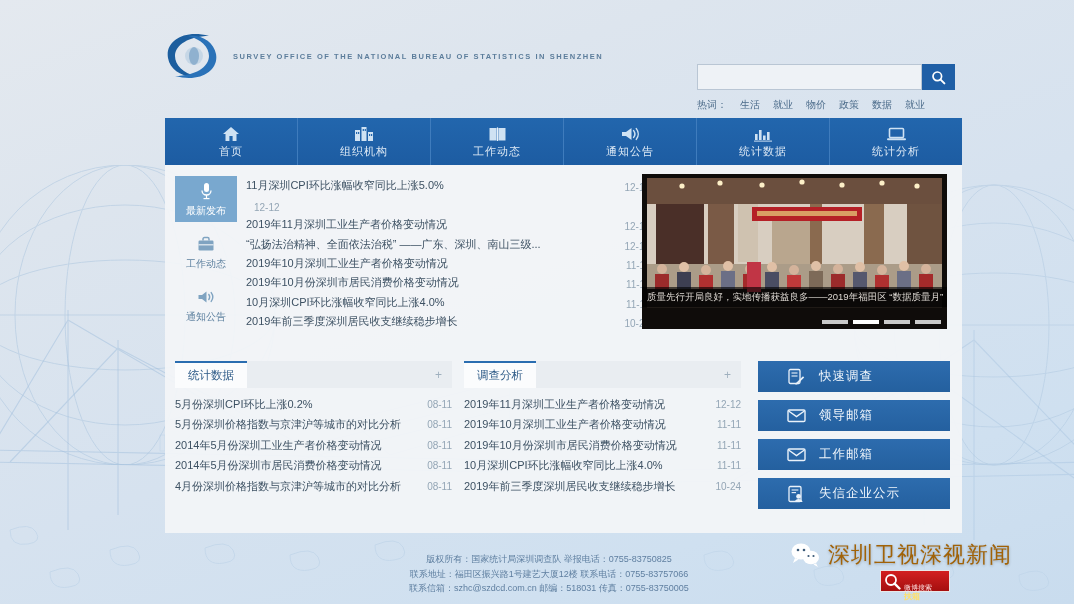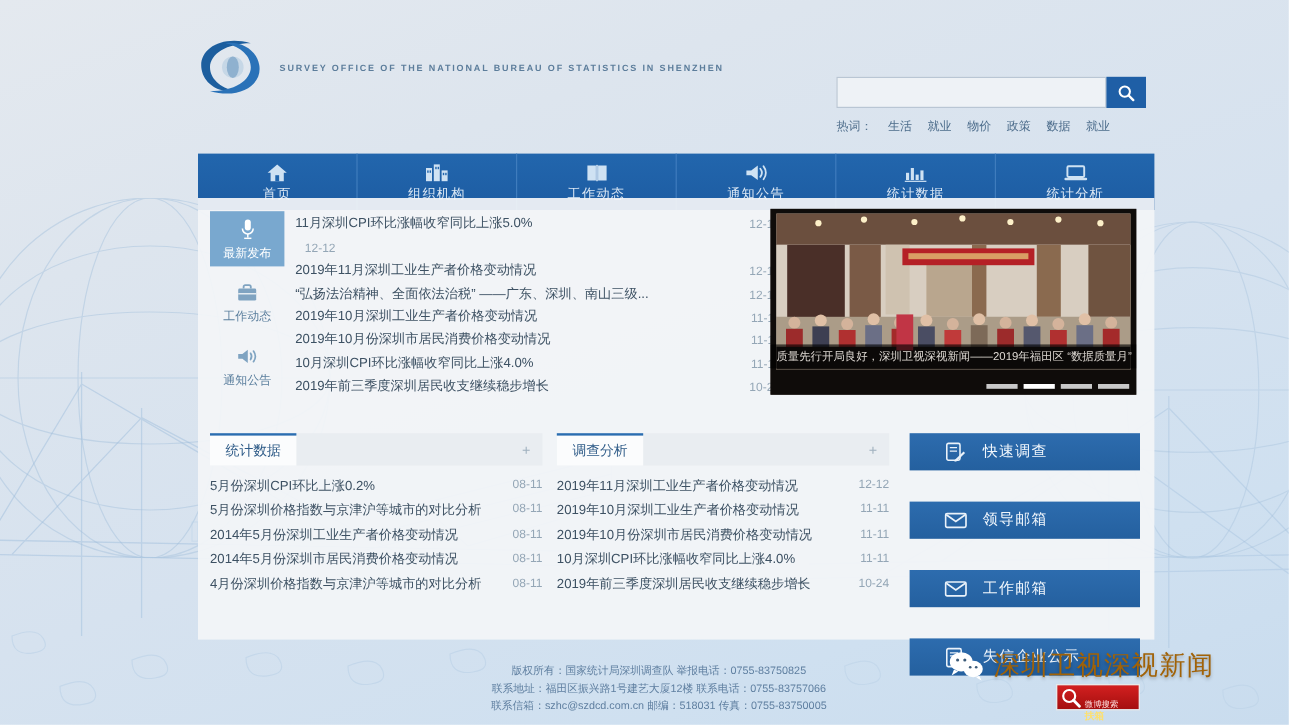--- a/index.html
+++ b/index.html
@@ -54,21 +54,21 @@
   }
   .hotwords {
     margin-top: 8px; display: flex; align-items: center; gap: 13px;
     font-size: 10px; color: #4c6c8b;
   }
   .hotwords .hw-label { color: #53718e; }
   .hotwords a { color: #4c6c8b; text-decoration: none; cursor: pointer; }
 
   
   .nav {
-    position: absolute; left: 165px; top: 128px;
+    position: absolute; left: 165px; top: 118px;
     width: 797px; height: 47px;
     background: linear-gradient(180deg,#2266ad 0%, #1d5ca2 100%);
     display: flex;
   }
   .nav-item {
     flex: 1; display: flex; flex-direction: column;
     align-items: center; justify-content: center; gap: 2px;
     color: #dde9f5; cursor: pointer;
     border-right: 1px solid #3f7cbd;
     position: relative;
@@ -145,21 +145,21 @@
   .panel-row {
     display: flex; align-items: center; height: 20.5px;
     font-size: 11px; color: #3d5163; cursor: pointer;
   }
   .panel-row .pr-title { flex: 1; white-space: nowrap; overflow: hidden; text-overflow: ellipsis; }
   .panel-row .pr-date { color: #94a6b6; font-size: 10px; margin-left: 6px; }
 
   
   .quick { position: absolute; right: 12px; top: 196px; width: 192px; }
   .quick-btn {
-    height: 31px; margin-bottom: 26px;
+    height: 31px; margin-bottom: 8px;
     background: linear-gradient(180deg,#2d6cae 0%,#24609f 100%);
     display: flex; align-items: center; gap: 13px; padding-left: 28px;
     color: #f0f6fc; font-size: 12.5px; cursor: pointer; letter-spacing: 1px;
   }
   .quick-btn .qb-ico { width: 20px; display: flex; align-items: center; justify-content: center; }
 
   
   .footer {
     position: absolute; left: 12px; top: 552px; width: 1074px;
     text-align: center; color: #5f7fa0; font-size: 9px; line-height: 14.5px;
@@ -484,21 +484,21 @@
           <circle cx="240" cy="96" r="5" fill="#d4b39b"></circle>
             <rect x="233" y="101" width="14" height="17" fill="#b03030"></rect>
           <circle cx="262" cy="92" r="5" fill="#e0c0a6"></circle>
             <rect x="255" y="97" width="14" height="21" fill="#6b6f86"></rect>
           <circle cx="284" cy="95" r="5" fill="#d4b39b"></circle>
             <rect x="277" y="100" width="14" height="18" fill="#a42a2a"></rect>
         </g>
         <rect x="5" y="115" width="295" height="19" fill="#1f1a16"></rect>
         <rect x="105" y="88" width="14" height="30" fill="#c13545"></rect>
       </svg>
-      <div class="banner-caption">质量先行开局良好，深圳卫视深视新闻——2019年福田区 “数据质量月”</div>
+      <div class="banner-caption">质量先行开局良好，实地传播获益良多——2019年福田区 “数据质量月”</div>
       <div class="banner-dots">
         <i></i>
         <i class="on"></i>
         <i></i>
         <i></i>
       </div>
     </div>
 
     <div class="panels">
       <div class="panel">

